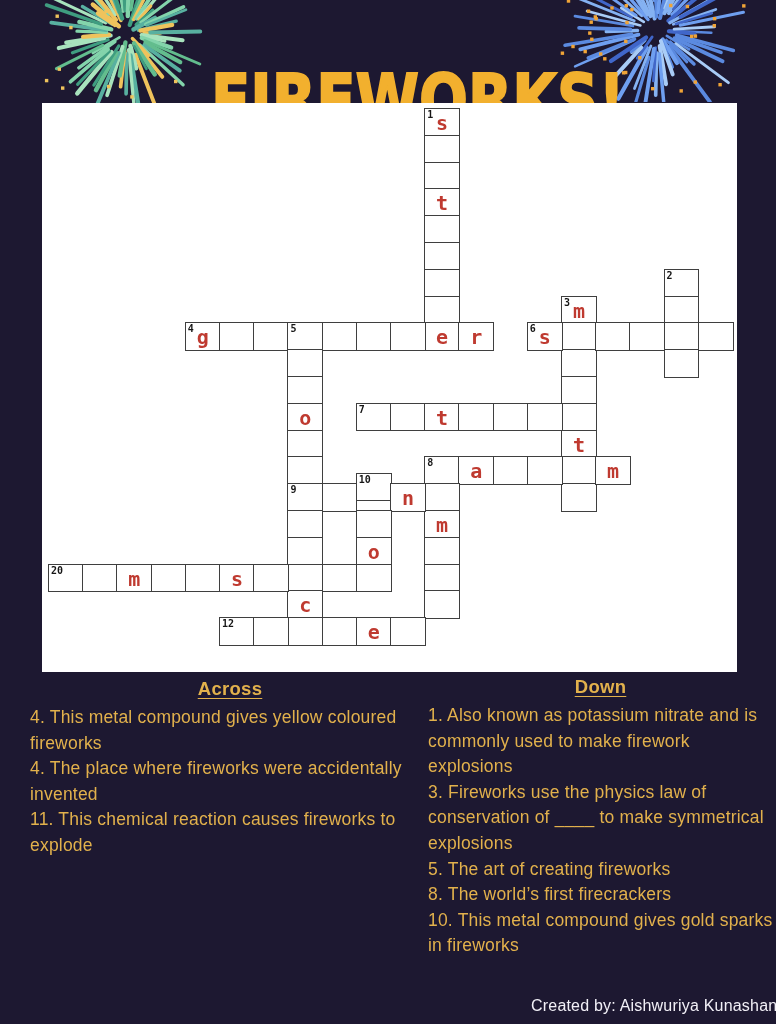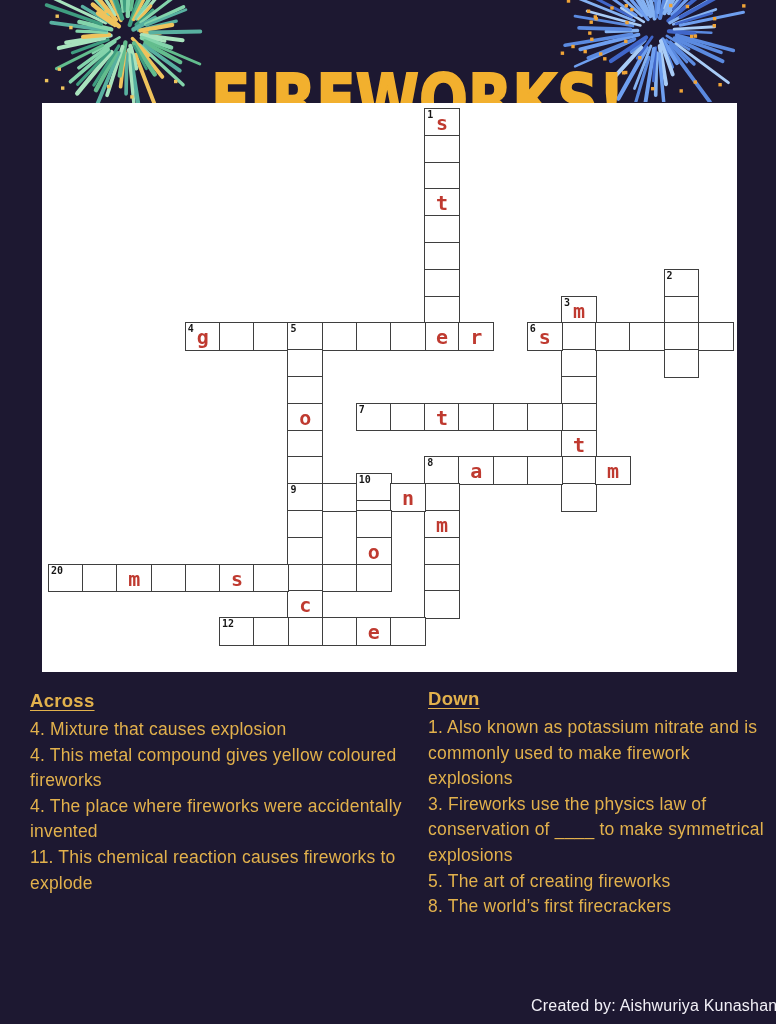--- a/index.html
+++ b/index.html
@@ -50,26 +50,27 @@
     position:absolute;left:0;top:0;right:0;bottom:0;
     text-align:center;
     font-family:"DejaVu Sans Mono","Liberation Mono",monospace;
     font-weight:bold;
     font-size:20px;
     color:#bf3a30;
   }
   
   .clues{position:absolute;color:#e2b14c;}
   .clues h2{
-    margin:12px 0 4px 0;
+    margin:0 0 4px 0;
     font-size:18.5px;line-height:24px;
     font-weight:bold;
     text-decoration:underline;
     text-underline-offset:3px;
     letter-spacing:0.3px;
+    text-align:center;
   }
   .clue{
     white-space:pre-wrap;
     font-size:17.5px;
     line-height:25.6px;
     letter-spacing:0.2px;
   }
   #across-clues{left:30px;top:677px;width:400px;}
   #down-clues{left:428px;top:675px;width:345px;}
   .credit{
@@ -414,39 +415,40 @@
         <div class="cell" style="left: 313.8px; top: 514.2px; width: 35.8px; height: 28.4px;">
           <span class="letter" style="line-height: 28.4px;">e</span>
         </div>
         <div class="cell" style="left: 348px; top: 514.2px; width: 35.8px; height: 28.4px;"></div>
       </div>
   </div>
 
   <section class="clues" id="across-clues">
     <h2>Across</h2>
     <div id="across-list">
-        <div class="clue">4. Mixture that causes explosion</div>
         <div class="clue">4. This metal compound gives yellow coloured
 fireworks</div>
         <div class="clue">4. The place where fireworks were accidentally
 invented</div>
         <div class="clue">11. This chemical reaction causes fireworks to
 explode</div>
       </div>
   </section>
 
   <section class="clues" id="down-clues">
     <h2>Down</h2>
     <div id="down-list">
         <div class="clue">1. Also known as potassium nitrate and is
 commonly used to make firework
 explosions</div>
         <div class="clue">3. Fireworks use the physics law of
 conservation of ____ to make symmetrical
 explosions</div>
         <div class="clue">5. The art of creating fireworks</div>
         <div class="clue">8. The world’s first firecrackers</div>
+        <div class="clue">10. This metal compound gives gold sparks
+in fireworks</div>
       </div>
   </section>
 
   <div class="credit">Created by: Aishwuriya Kunashankar</div>
 
 </div>
 
 </body></html>

